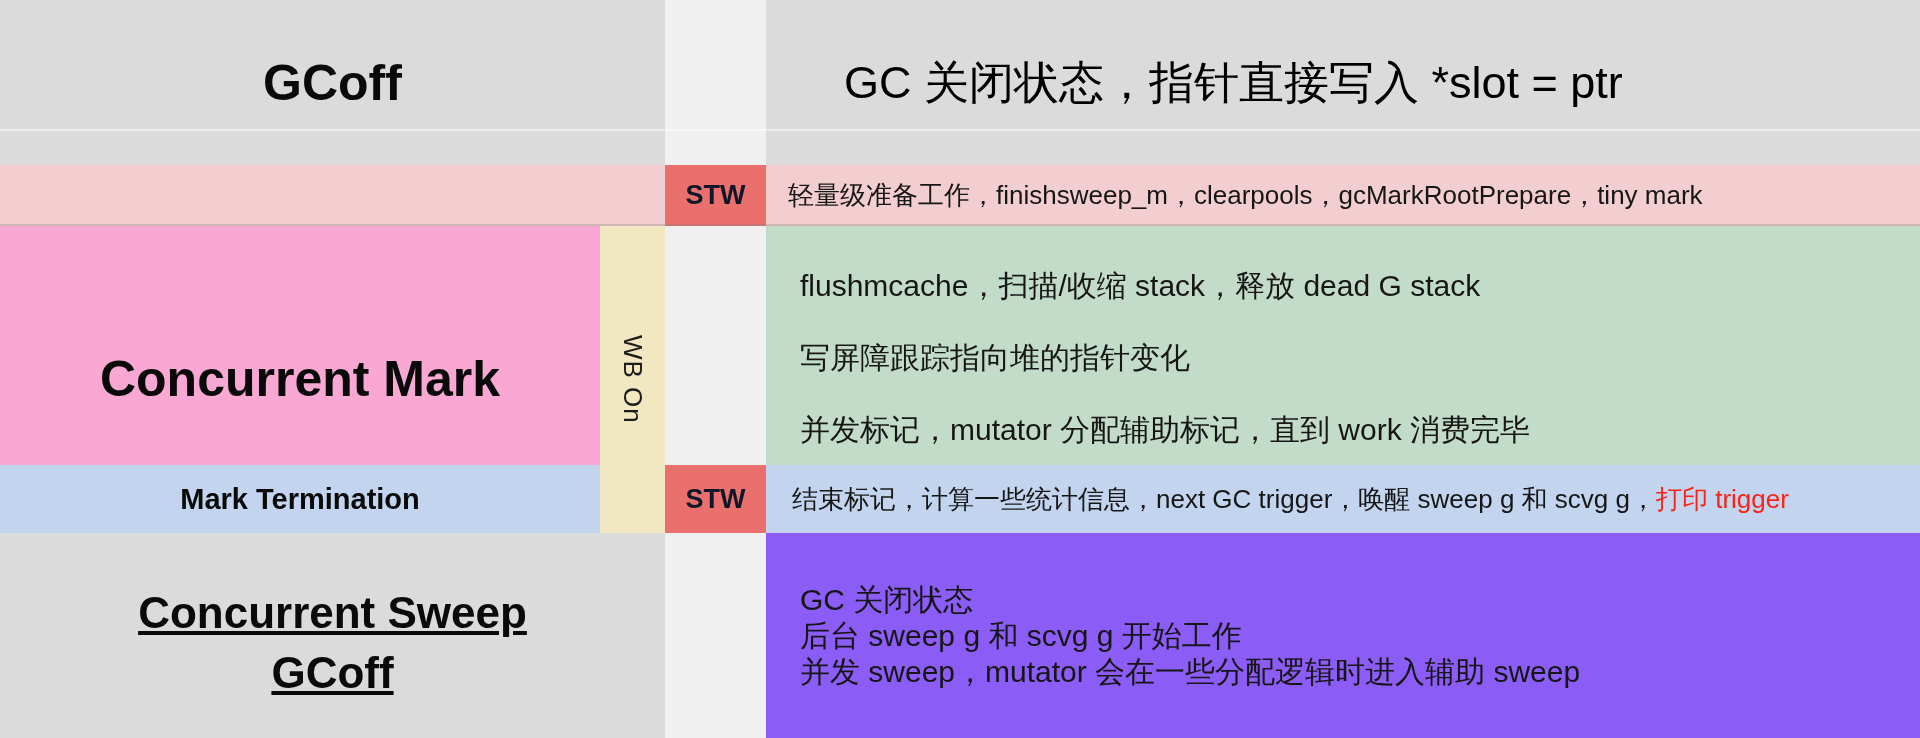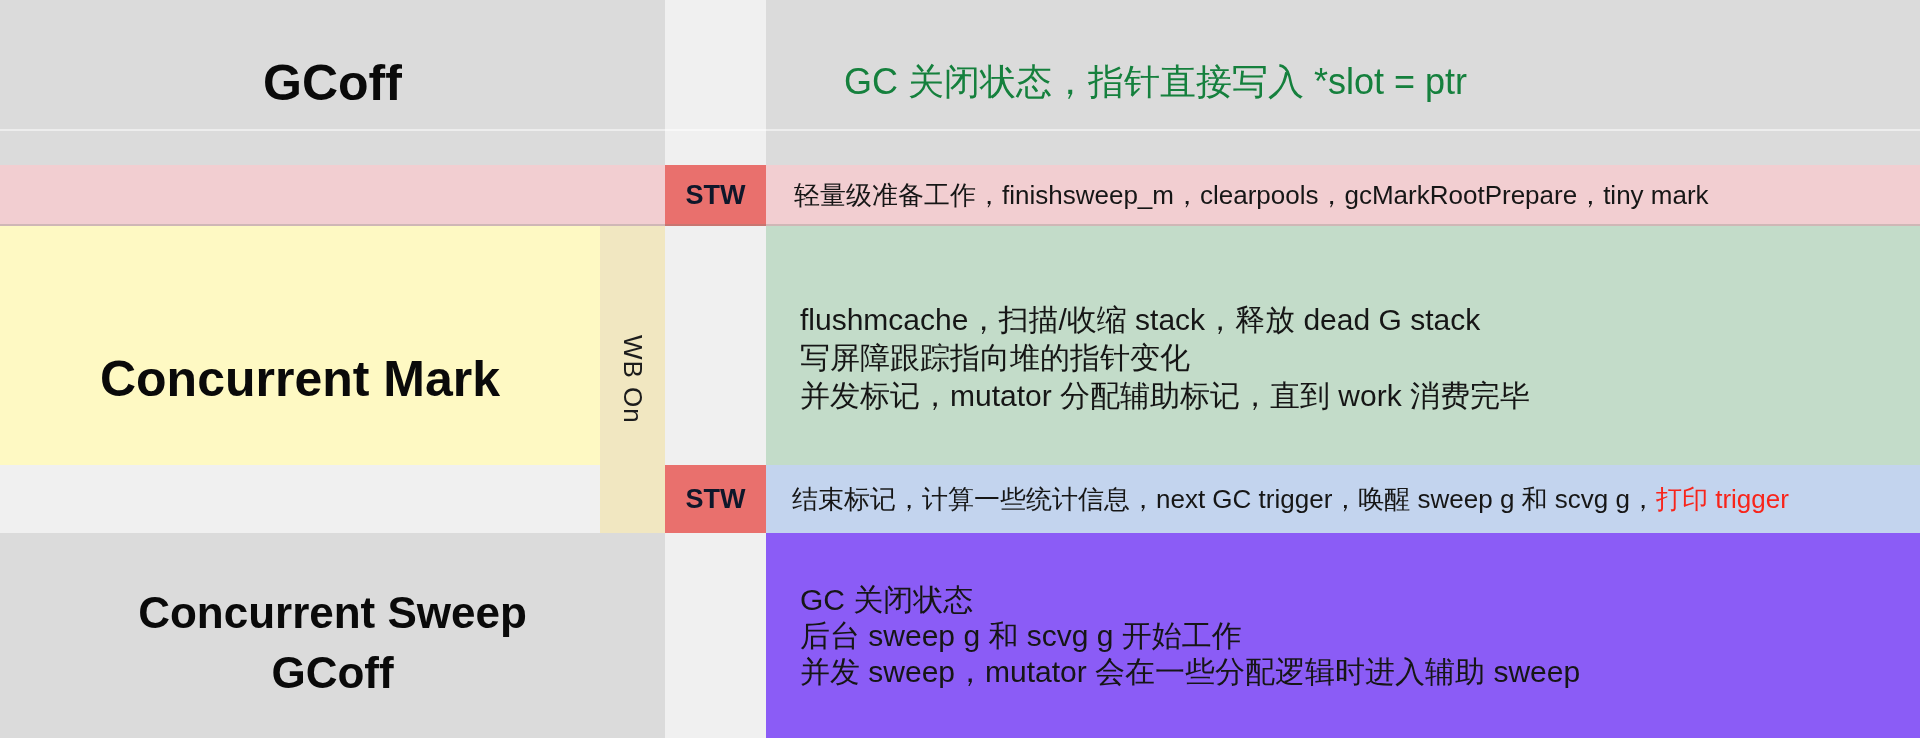--- a/index.html
+++ b/index.html
@@ -19,31 +19,31 @@
   .l5{left:0;top:533px;width:665px;height:205px;padding-top:15px;box-sizing:border-box;}
   
   .wb{left:600px;top:226px;width:65px;height:307px;justify-content:center;}
   .wb-text{writing-mode:vertical-rl;font-size:26px;color:#1c1c1c;letter-spacing:1px;}
   
   .stw1{left:665px;top:165px;width:101px;height:61px;justify-content:center;}
   .stw2{left:665px;top:465px;width:101px;height:68px;justify-content:center;}
   .stw-label{font-weight:bold;font-size:27px;color:#0f172a;}
   
   .r1{left:766px;top:0;width:1154px;height:165px;padding-left:78px;box-sizing:border-box;}
-  .r2{left:766px;top:165px;width:1154px;height:61px;padding-left:28px;box-sizing:border-box;}
+  .r2{left:766px;top:165px;width:1154px;height:61px;padding-left:22px;box-sizing:border-box;}
   .r3{left:766px;top:226px;width:1154px;height:239px;padding-left:34px;padding-top:24px;
-      box-sizing:border-box;flex-direction:column;align-items:flex-start;justify-content:center;}
+      box-sizing:border-box;flex-direction:column;align-items:flex-start;justify-content:center;gap:34px;}
   .r4{left:766px;top:465px;width:1154px;height:68px;padding-left:26px;box-sizing:border-box;}
   .r5{left:766px;top:533px;width:1154px;height:205px;padding-left:34px;
       box-sizing:border-box;flex-direction:column;align-items:flex-start;justify-content:center;}
   
   .title-xl{font-weight:bold;font-size:50px;color:#0a0a0a;line-height:52px;}
-  .title-lg{font-weight:bold;font-size:44px;color:#0a0a0a;line-height:60px;}
+  .title-lg{font-weight:bold;font-size:44px;color:#0a0a0a;line-height:60px;text-decoration:underline;}
   .title-md{font-weight:bold;font-size:29px;color:#0a0a0a;}
-  .body-xl{font-size:36px;color:#15803d;}
+  .body-xl{font-size:45px;color:#000000;}
   .body-lg{font-size:30px;line-height:38px;color:#161616;}
   .body-lg5{font-size:30px;line-height:36px;color:#161616;}
   .body-md{font-size:26px;color:#161616;}
   
   .seam{position:absolute;left:0;top:129px;width:1920px;height:2px;background:rgba(255,255,255,0.5);}
   .pink-sep{position:absolute;left:0;top:224px;width:1920px;height:2px;background:rgba(125,130,118,0.30);}
 </style>
 </head>
 <body>
 
@@ -57,32 +57,35 @@
   </div>
 
   <div class="block l2" style="background-color: rgb(242, 206, 209);"></div>
   <div class="block stw1" style="background-color: rgb(233, 112, 109);">
     <span class="stw-label">STW</span>
   </div>
   <div class="block r2" style="background-color: rgb(242, 206, 209);">
     <span class="body-md">轻量级准备工作，finishsweep_m，clearpools，gcMarkRootPrepare，tiny mark</span>
   </div>
 
-  <div class="block l3 center" style="background-color: #fef9c3;">
+  <div class="block l3 center" style="background-color: #f9a8d4;">
     <span class="title-xl">Concurrent Mark</span>
   </div>
   <div class="block wb" style="background-color: rgb(241, 231, 193);">
     <span class="wb-text">WB On</span>
   </div>
   <div class="block r3" style="background-color: rgb(195, 220, 201);">
     <div class="body-lg">flushmcache，扫描/收缩 stack，释放 dead G stack</div>
     <div class="body-lg">写屏障跟踪指向堆的指针变化</div>
     <div class="body-lg">并发标记，mutator 分配辅助标记，直到 work 消费完毕</div>
   </div>
 
+  <div class="block l4 center" style="background-color: rgb(195, 212, 238);">
+    <span class="title-md">Mark Termination</span>
+  </div>
   <div class="block stw2" style="background-color: rgb(233, 112, 109);">
     <span class="stw-label">STW</span>
   </div>
   <div class="block r4" style="background-color: rgb(195, 212, 238);">
     <span class="body-md"><span>结束标记，计算一些统计信息，next GC trigger，唤醒 sweep g 和 scvg g，</span><span style="color: rgb(248, 36, 26);">打印 trigger</span></span>
   </div>
 
   <div class="block l5 center" style="background-color: rgb(219, 219, 219);">
     <span class="title-lg"><span>Concurrent Sweep</span><br>
       <span>GCoff</span>

